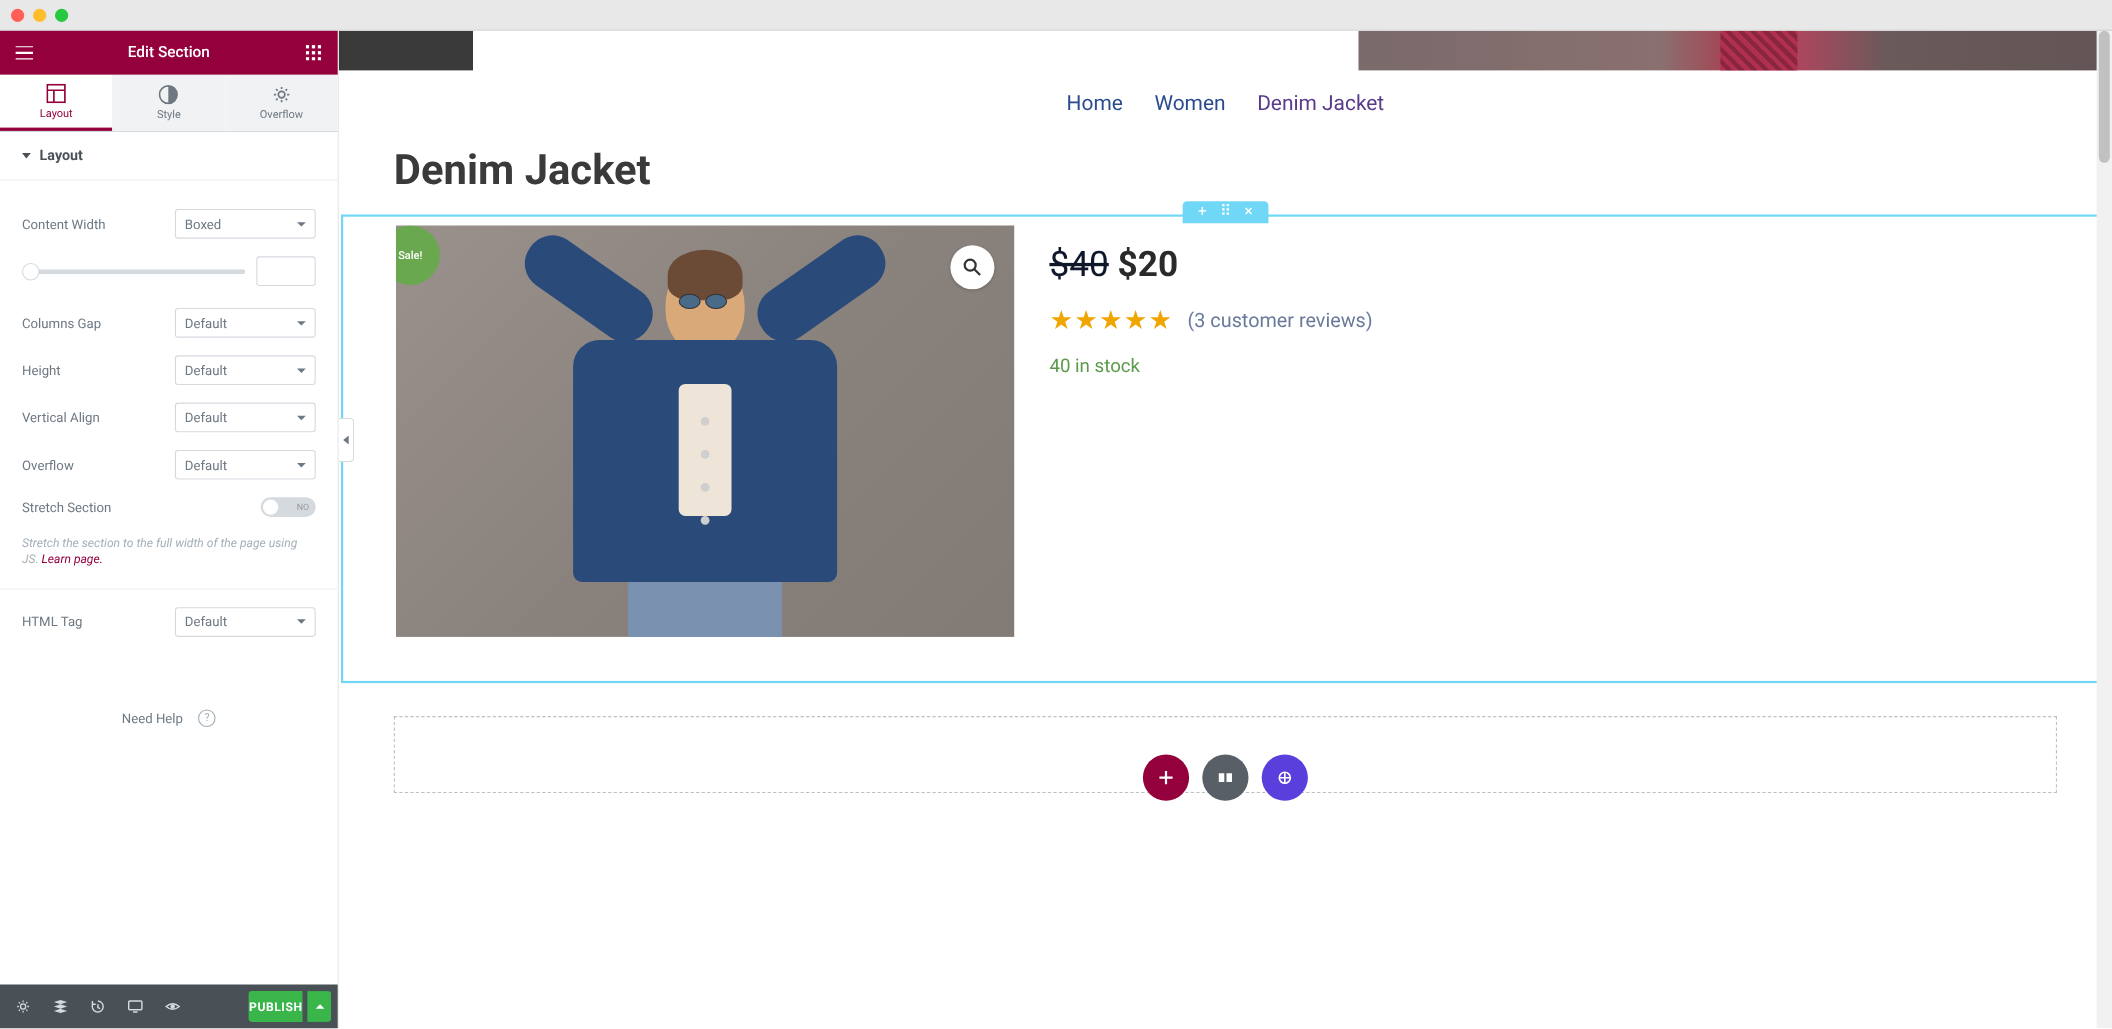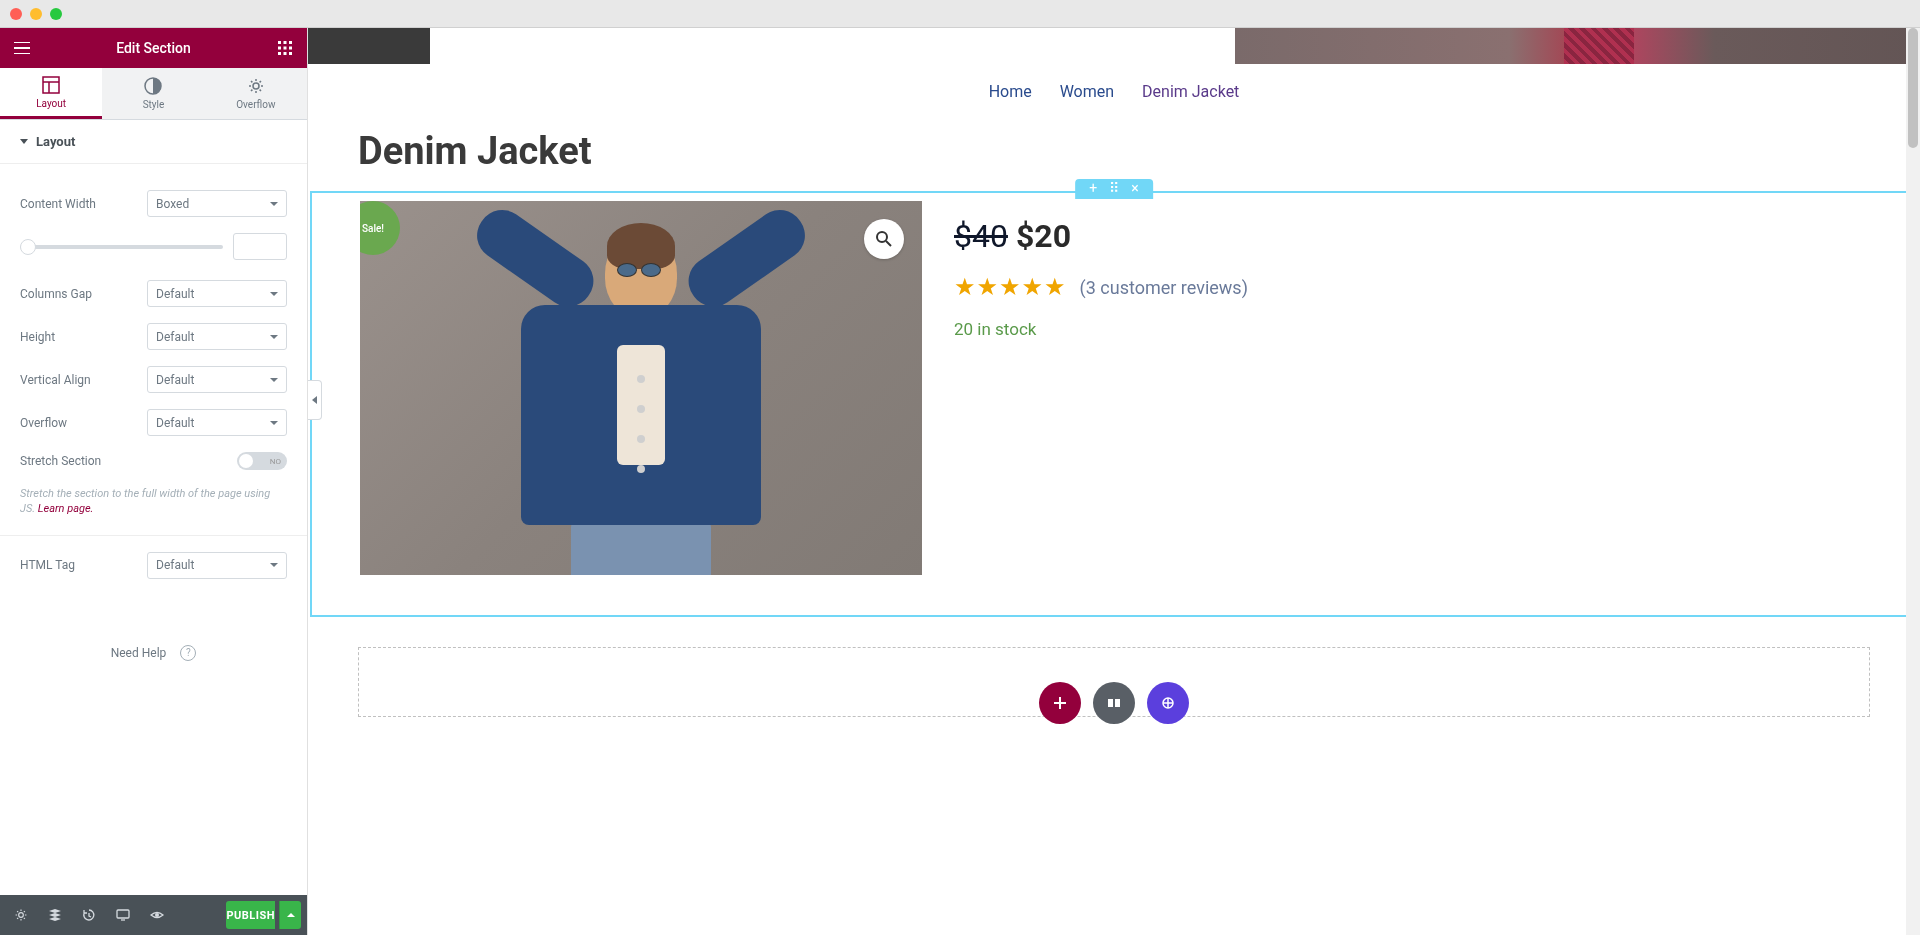--- a/index.html
+++ b/index.html
@@ -27,21 +27,21 @@
 .tab .icon { width: 18px; height: 18px; }
 
 .panel-body { flex: 1; overflow-y: auto; }
 .section-header { display: flex; align-items: center; gap: 8px; padding: 14px 20px; font-size: 13px; font-weight: 700; color: #495157; cursor: pointer; border-bottom:1px solid #eee;}
 .caret { width:0; height:0; border-left:4px solid transparent; border-right:4px solid transparent; border-top:5px solid #495157;}
 .caret.right { border-top:4px solid transparent; border-bottom:4px solid transparent; border-left:5px solid #495157; }
 
 .controls { padding: 10px 20px 20px; }
 .control-row { display: flex; align-items: center; justify-content: space-between; margin: 16px 0; font-size: 12px; color: #6d7882; }
 .control-row label { flex: 1; }
-.select { width: 140px; height: 27px; border: 1px solid #d5dadf; background: #fff; font-size: 12px; color: #6d7882; padding: 0 8px; display:flex; align-items:center; justify-content:space-between; cursor:pointer; border-radius:3px;}
+.select { width: 128px; height: 27px; border: 1px solid #d5dadf; background: #fff; font-size: 12px; color: #6d7882; padding: 0 8px; display:flex; align-items:center; justify-content:space-between; cursor:pointer; border-radius:3px;}
 .select .chev { width:0;height:0;border-left:4px solid transparent;border-right:4px solid transparent;border-top:4px solid #6d7882;}
 
 .slider-row { display:flex; align-items:center; gap:10px; margin: 10px 0 20px;}
 .slider-track { flex:1; height:4px; background:#d5dadf; border-radius:2px; position:relative; cursor:pointer;}
 .slider-thumb { position:absolute; left:0; top:-6px; width:16px; height:16px; background:#fff; border:1px solid #d5dadf; border-radius:50%;}
 .slider-input { width:54px; height:27px; border:1px solid #d5dadf; border-radius:3px;}
 
 .toggle { width:50px; height:18px; background:#d5dadf; border-radius:10px; position:relative; cursor:pointer; font-size:8px; color:#999; display:flex; align-items:center; justify-content:flex-end; padding-right:6px;}
 .toggle-knob { position:absolute; left:2px; top:2px; width:14px; height:14px; background:#fff; border-radius:50%;}
 
@@ -64,21 +64,21 @@
 .collapse-handle .arr{width:0;height:0;border-top:4px solid transparent;border-bottom:4px solid transparent;border-right:5px solid #6d7882;}
 
 
 .preview { flex:1; position:relative; background:#fff; overflow:hidden;}
 .hero-strip { height:36px; display:flex;}
 .hero-left { width:122px; background:#3a3a3a;}
 .hero-mid { flex:1; background:#fff;}
 .hero-right { width:685px; background: linear-gradient(90deg,#7a6a6a 0%, #8a7070 40%, #a84050 50%, #c04060 55%, #6a5a5a 70%, #635555 100%); position:relative;}
 .hero-right::before{content:""; position:absolute; left:48%; top:0; width:70px; height:100%; background: repeating-linear-gradient(45deg,#b03050 0 4px,#8a2540 4px 8px);}
 
-.breadcrumb { padding: 18px 0 10px; text-align:center; font-size:16px;}
+.breadcrumb { padding: 18px 0 10px; text-align:center; font-size:19px;}
 .breadcrumb a { color:#2a4b8d; text-decoration:none; margin:0 12px;}
 .breadcrumb .current { color:#5a3a8a; margin:0 12px;}
 
 .product-title { font-size:38px; font-weight:700; color:#3a3a3a; padding: 18px 0 18px 50px;}
 
 .section-selected { border:2px solid #71d7f7; position:relative; margin:0 2px 0 2px; padding: 8px 48px 40px;}
 .edit-tab { position:absolute; top:-14px; left:50%; transform:translateX(-50%); background:#71d7f7; padding:2px 14px 4px; border-radius:4px 4px 0 0; display:flex; gap:12px; color:#fff;}
 .edit-tab span{cursor:pointer; font-size:14px; line-height:1;}
 
 .product-row { display:flex; gap:32px; }
@@ -343,21 +343,21 @@
           <div class="rating">
             <div class="stars">
               <span class="star">★</span>
                 <span class="star">★</span>
                 <span class="star">★</span>
                 <span class="star">★</span>
                 <span class="star">★</span>
             </div>
             <span class="reviews">(3 customer reviews)</span>
           </div>
-          <div class="stock">20 in stock</div>
+          <div class="stock">40 in stock</div>
         </div>
       </div>
     </div>
 
     <div class="add-widget-zone">
       <div class="fab-row">
         <div class="fab maroon">
             <svg width="16" height="16" viewBox="0 0 16 16">
               <path d="M8 2v12M2 8h12" stroke="#fff" stroke-width="2"></path>
             </svg>

